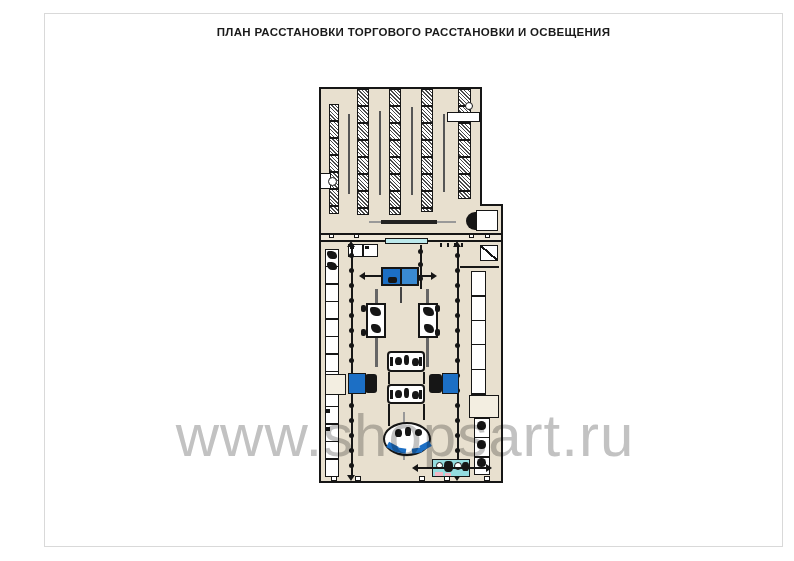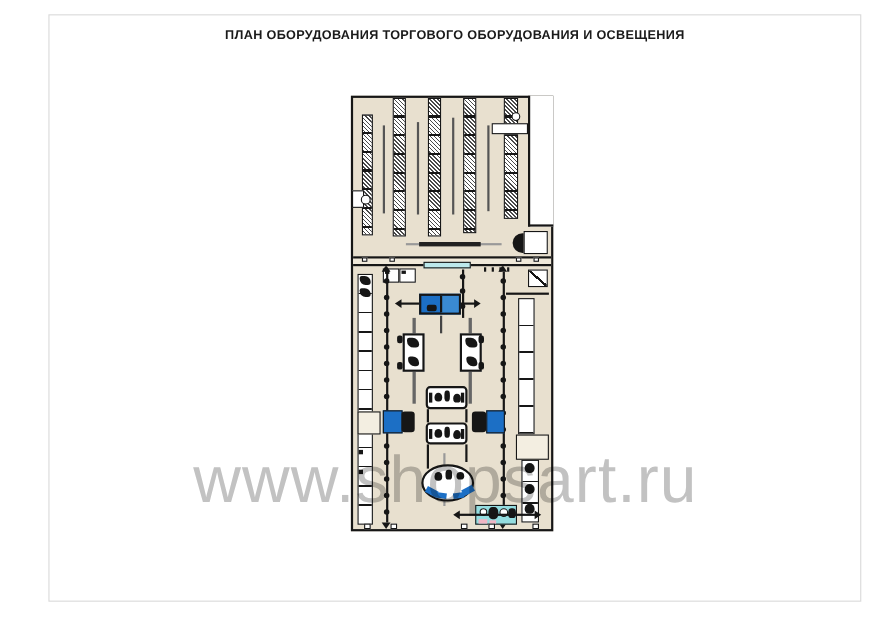--- a/index.html
+++ b/index.html
@@ -38,21 +38,21 @@
   .oval{border-radius:50%;background:#fff;border:2px solid var(--wall);z-index:3;}
   .rim{background:var(--blue);z-index:4;}
   .swing{background:var(--wall);border-radius:10px 0 0 10px;}
   .blob{background:var(--wall);border-radius:2px 6px 3px 6px;}
   .rnd{border-radius:50% 50% 45% 45%;background:var(--wall);}
 </style>
 </head>
 <body>
 
 <div class="abs page-border"></div>
-<div class="abs title">ПЛАН ОБОРУДОВАНИЯ ТОРГОВОГО ОБОРУДОВАНИЯ И ОСВЕЩЕНИЯ</div>
+<div class="abs title">ПЛАН РАССТАНОВКИ ТОРГОВОГО РАССТАНОВКИ И ОСВЕЩЕНИЯ</div>
 
 <div class="abs plan">
 
   <div class="outline"></div>
   <div class="notch"></div>
   <div class="divider"></div>
   <div class="w" style="left:157px;top:123px;width:22px;height:21px;z-index:2"></div>
   <div class="swing" style="left:147px;top:125px;width:10px;height:18px;z-index:2"></div>
 
   <div class="rack" style="left:10px;top:17px;width:10px;height:110px"></div>

